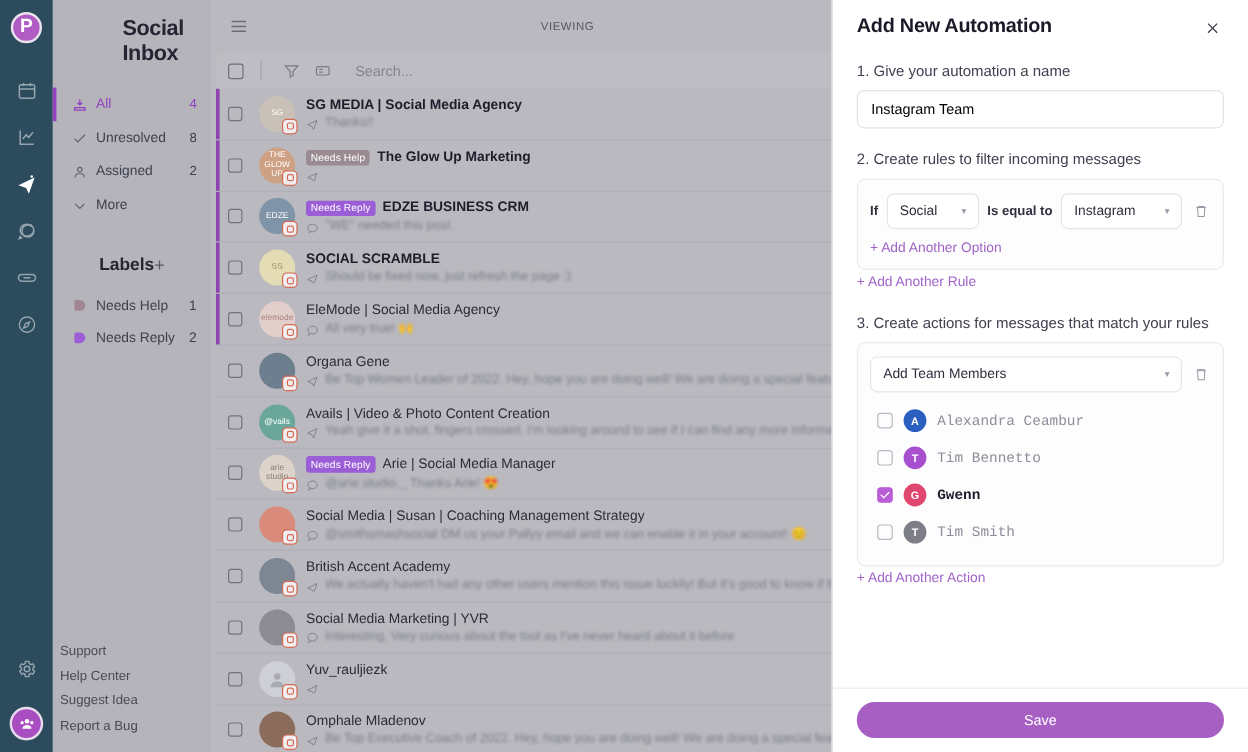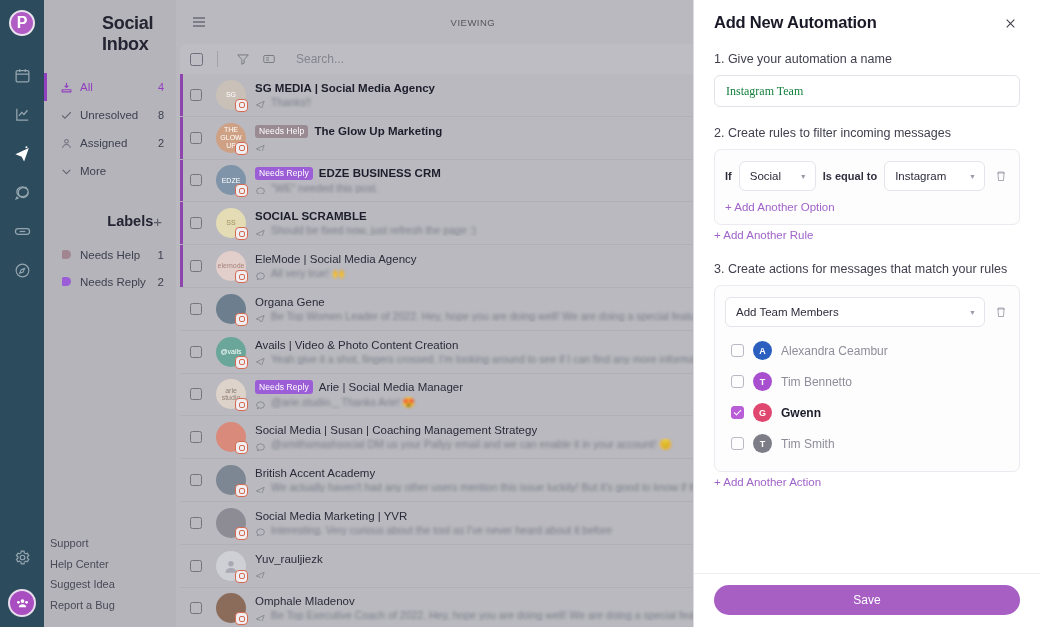--- a/index.html
+++ b/index.html
@@ -61,21 +61,21 @@
   }
   .nav-item .ni-ic { width: 16px; display:flex; align-items:center; opacity:.68; }
   .nav-item .ni-label { flex: 1; padding-left: 4px; }
   .nav-item .ni-count { font-size: 11px; }
   .nav-item.active { color: #9340c0; font-weight: 500; }
   .nav-item.active .ni-ic { opacity: 1; }
   .nav-item.active::before {
     content:''; position:absolute; left:0; top:0; bottom:0; width:3px; background:#9340c0;
   }
   .labels-head {
-    display:flex; align-items:center; justify-content:flex-end;
+    display:flex; align-items:center; justify-content:center;
     padding: 28px 14px 0 14px;
   }
   .labels-head .lh-title { font-size: 14.5px; font-weight: bold; color:#242433; }
   .labels-head .lh-plus { font-size: 15px; color:#5a5a68; cursor:pointer; line-height:1; }
   .label-list { margin-top: 12px; }
   .label-item {
     display:flex; align-items:center; height:27px;
     padding: 0 12px 0 18px; font-size: 11.5px; color:#3f4050; cursor:pointer;
   }
   .tagdot { width:9px; height:9px; border-radius:2px 6px 6px 2px; margin-right:9px; flex:0 0 auto; }
@@ -168,21 +168,21 @@
     display:flex; align-items:flex-start; justify-content:space-between;
     padding-top: 13px;
   }
   .panel-title { font-size: 16.5px; font-weight: bold; color:#191927; letter-spacing:-.2px; }
   .close-x { width:20px; height:20px; display:flex; align-items:center; justify-content:center; cursor:pointer; }
   .step-label { font-size: 12.5px; color:#40404f; margin-top: 19px; }
   .text-input {
     margin-top: 9px; height: 32px; width: 100%;
     border: 1px solid #e2e2e9; border-radius: 6px;
     display:flex; align-items:center; padding: 0 11px;
-    font-size: 12px; color:#15803d;font-family:Liberation Serif, serif;
+    font-size: 12px; color:#000000;
   }
   .rule-card {
     margin-top: 9px; border: 1px solid #eaeaf0; border-radius: 7px;
     background:#fdfdfe; padding: 11px 10px 9px 10px;
   }
   .rule-row { display:flex; align-items:center; gap: 7px; }
   .rule-if { font-size: 11px; font-weight:bold; color:#30303f; }
   .select {
     height: 30px; border:1px solid #e4e4eb; border-radius:6px; background:#fff;
     display:flex; align-items:center; padding: 0 8px 0 10px;
@@ -213,21 +213,21 @@
   .mcheck.on { background:#b95ed6; border-color:#b95ed6; }
   .mcheck.on::after {
     content:''; width:6px; height:3px; border-left:1.6px solid #fff; border-bottom:1.6px solid #fff;
     transform: rotate(-45deg) translate(1px,-1px);
   }
   .mav {
     width: 19px; height:19px; border-radius:50%; flex:0 0 auto;
     display:flex; align-items:center; justify-content:center;
     color:#fff; font-size: 9px; font-weight:bold;
   }
-  .mname { font-size: 12px; color:#8e8e9b; }
+  .mname { font-size: 12px; color:#8e8e9b;font-family:Liberation Mono, monospace; }
   .mname.sel { color:#1b1b2a; font-weight:bold; }
   .panel-foot {
     border-top: 1px solid #ececf1; padding: 11px 20px 12px 20px;
   }
   .save-btn {
     height: 30px; border-radius: 15px; background:#a85fc4;
     display:flex; align-items:center; justify-content:center;
     color:#fff; font-size: 12px; cursor:pointer;
   }
 </style>

